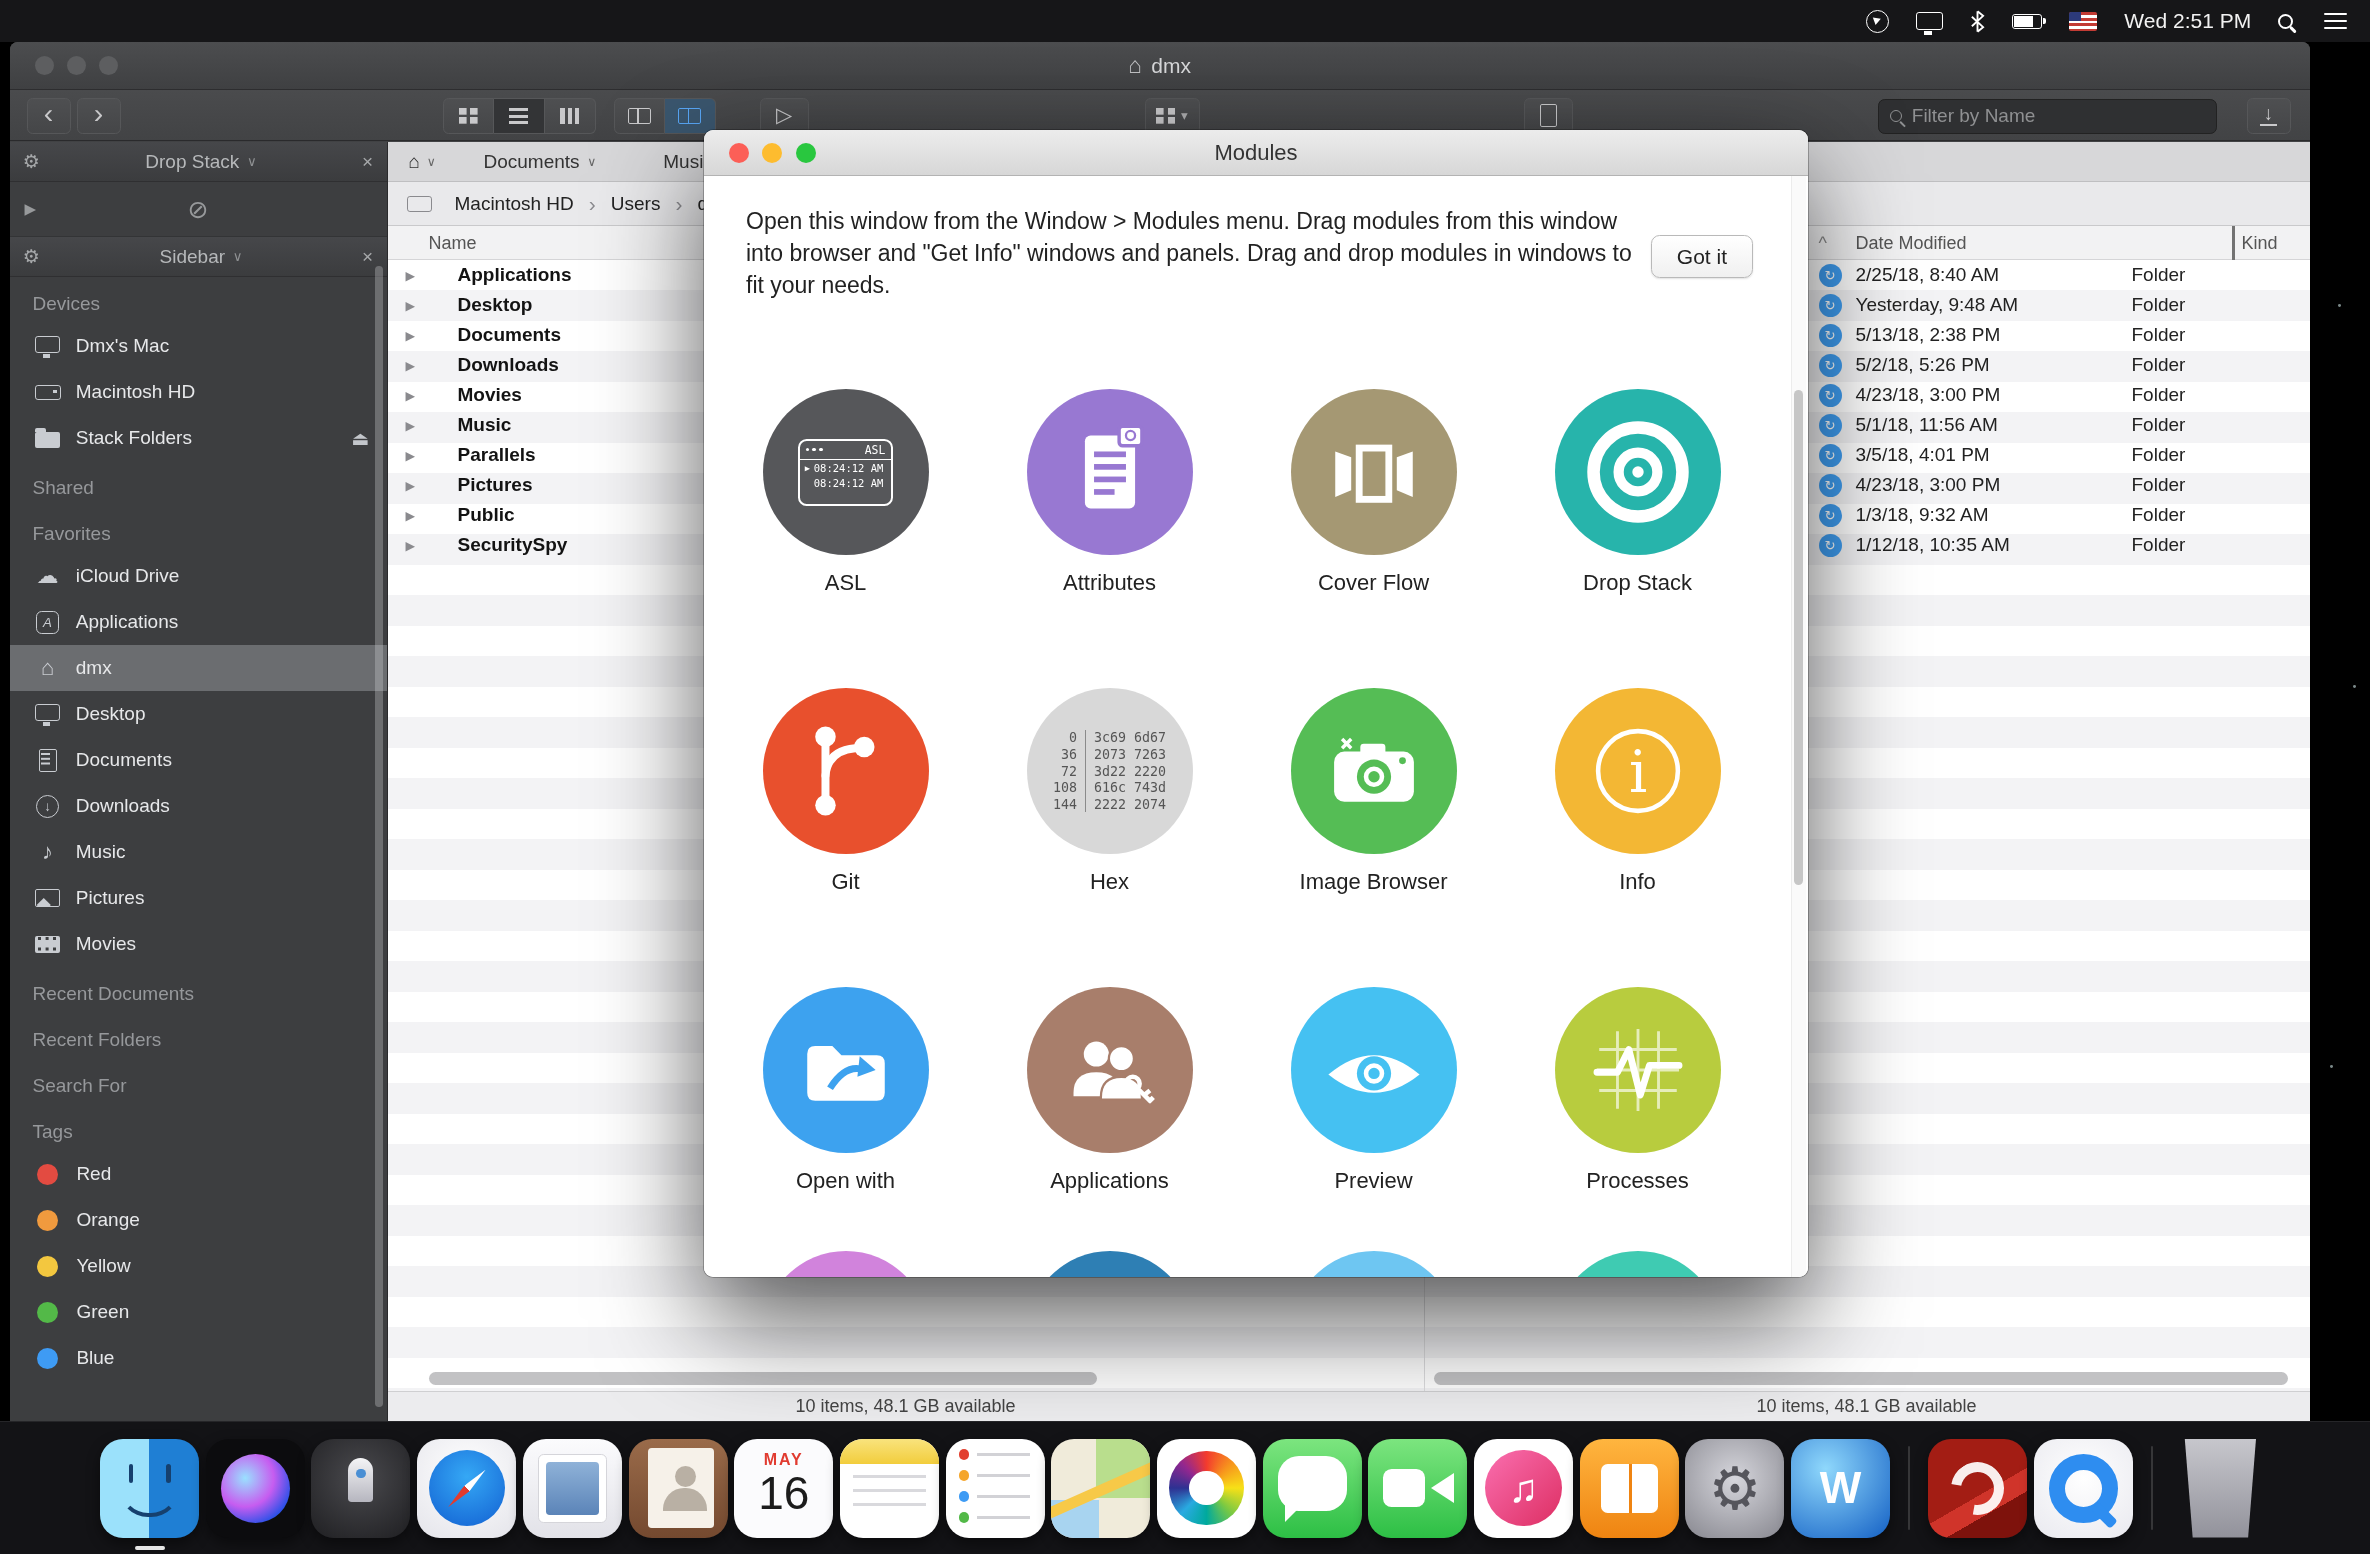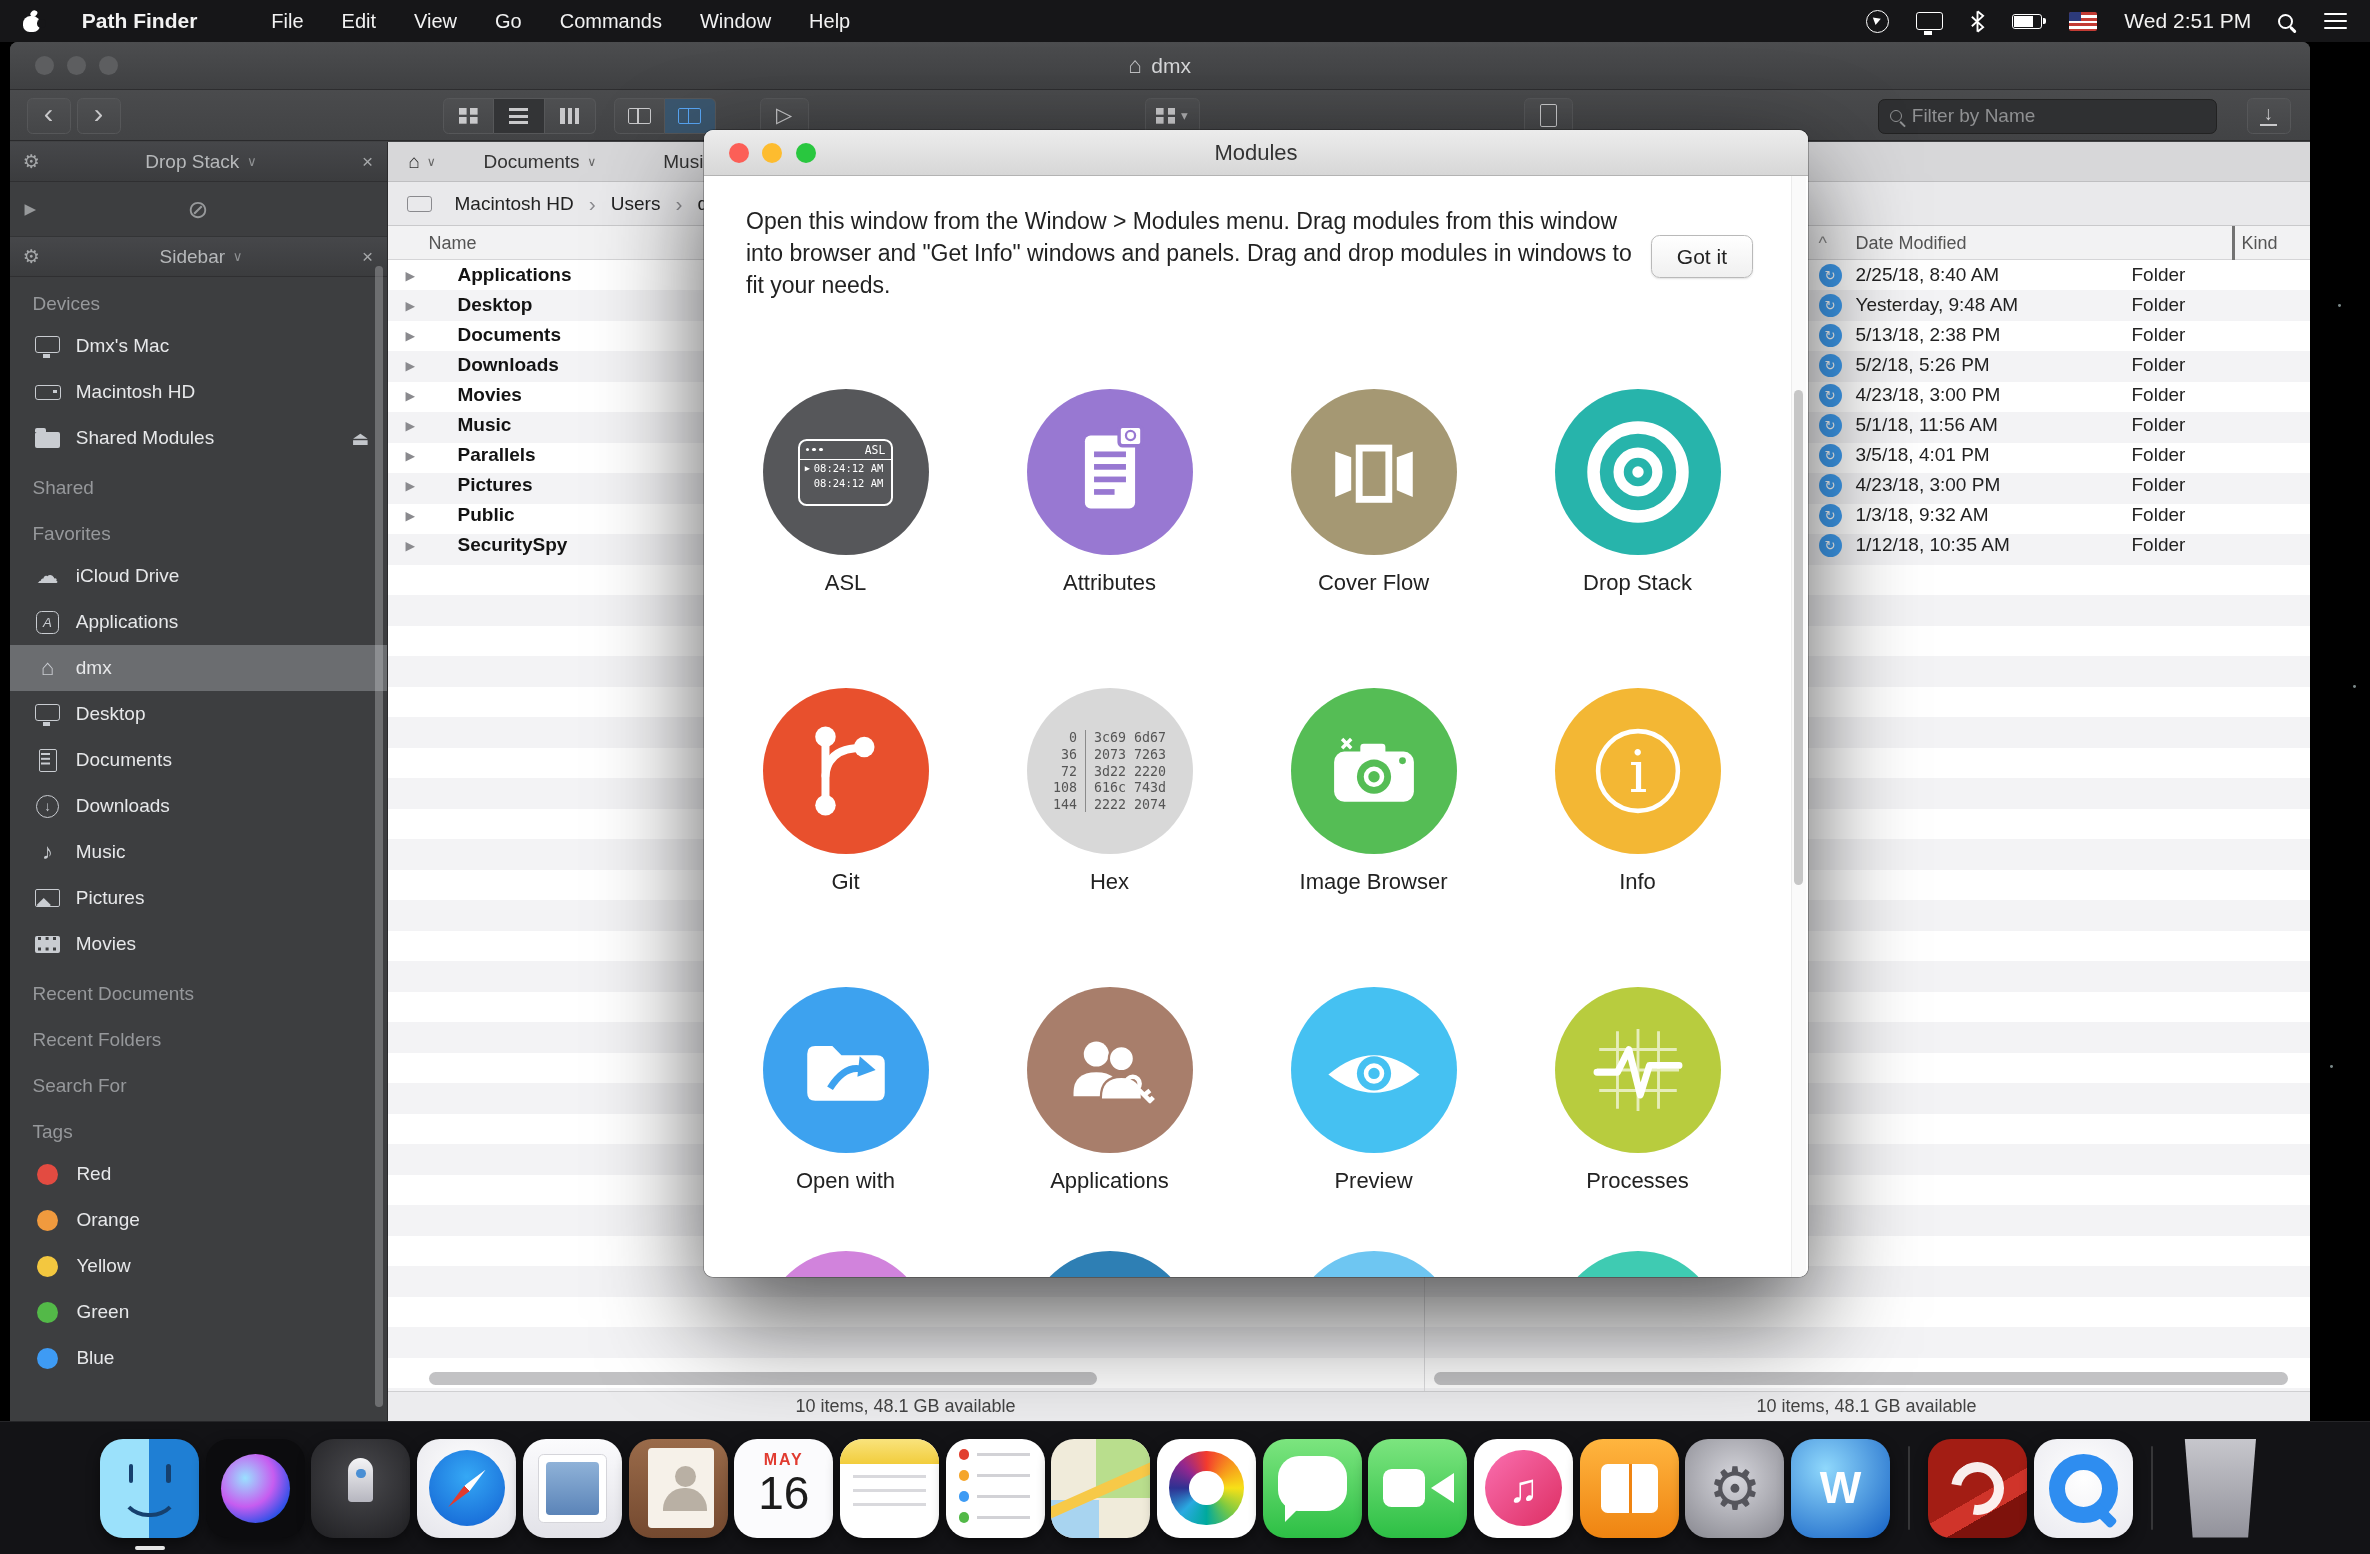--- a/index.html
+++ b/index.html
@@ -194,38 +194,20 @@
   .wg-l{position:absolute;inset:0;display:flex;align-items:center;justify-content:center;color:#fff;font-weight:700;font-size:44px}
   .ac-loop{position:absolute;inset:23px;border:10.5px solid rgba(255,255,255,.92);border-radius:50%;border-left-color:transparent;transform:rotate(-35deg)}
   .qt-ring{position:absolute;inset:15px;border-radius:50%;border:16px solid #2e8df0}
   .qt-tail{position:absolute;right:15px;bottom:17px;width:27px;height:10.5px;background:#2e8df0;border-radius:3.8px;transform:rotate(45deg)}
   .trash{clip-path:polygon(14% 0,86% 0,78% 100%,22% 100%);background:linear-gradient(rgba(230,230,236,.85),rgba(168,168,178,.85));border-radius:7.6px}
 </style>
 </head>
 <body>
 
 <div class="menubar">
-  <div class="mb-left">
-    <span class="apple">
-        <i class="leaf"></i>
-        <i class="body"></i>
-        <i class="bite"></i>
-      </span>
-    <span class="appname">Path Finder</span>
-    <nav class="menus">
-
-    <span class="menu-item">File</span>
-        <span class="menu-item">Edit</span>
-        <span class="menu-item">View</span>
-        <span class="menu-item">Go</span>
-        <span class="menu-item">Commands</span>
-        <span class="menu-item">Window</span>
-        <span class="menu-item">Help</span>
-      </nav>
-  </div>
   <div class="mb-right">
     <span class="mi">
         <span class="loc"></span>
       </span>
     <span class="mi">
         <span class="disp"></span>
       </span>
     <span class="mi bt">
         <svg width="15" height="23" viewBox="0 0 16 24">
           <path d="M8 1 L8 23 M8 1 L14 6 L2 17 M8 23 L14 18 L2 7" stroke="#fff" stroke-width="2" fill="none"></path>
@@ -343,21 +325,21 @@
       <div class="sb-item">
           <span class="ic">
             <i class="ic-drive"></i>
           </span>
           <span>Macintosh HD</span>
         </div>
       <div class="sb-item">
           <span class="ic">
             <i class="ic-folder"></i>
           </span>
-          <span>Shared Modules</span>
+          <span>Stack Folders</span>
           <span class="eject">⏏</span>
         </div>
 
       <div class="sb-title">
           <span>Shared</span>
         </div>
       <div class="sb-title">
           <span>Favorites</span>
         </div>
       <div class="sb-item">

